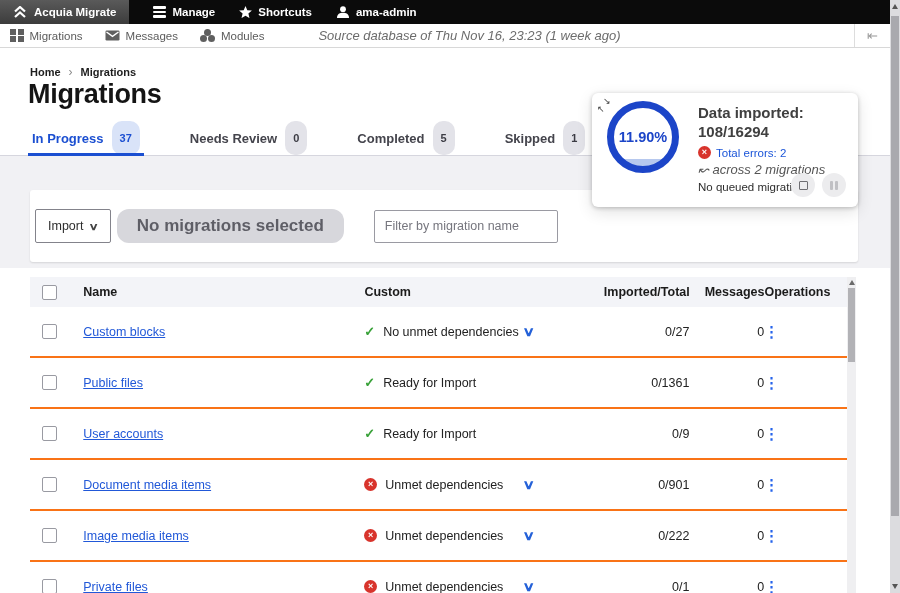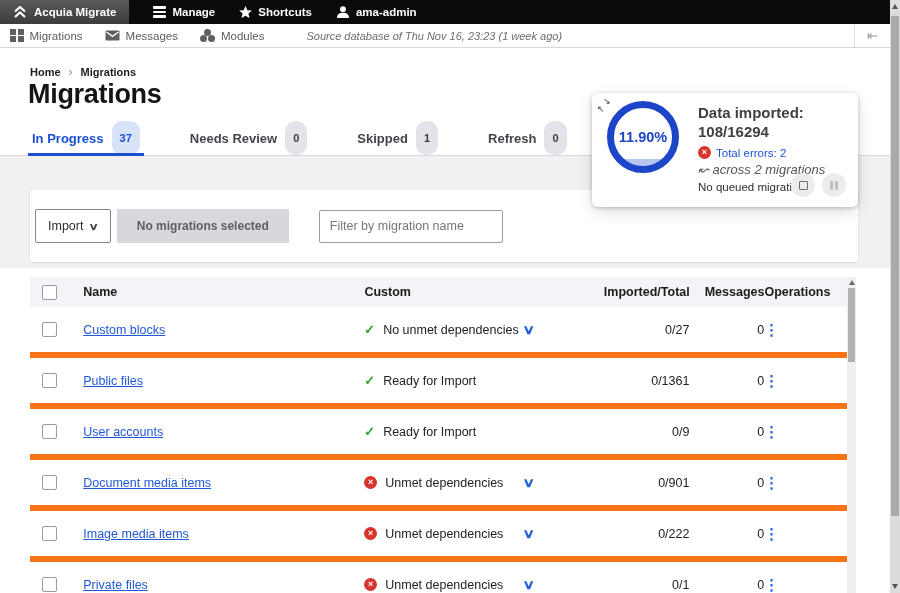--- a/index.html
+++ b/index.html
@@ -23,21 +23,21 @@
              display:flex; align-items:center; padding-left:10px; z-index:3; }
   .tbar-item { display:flex; align-items:center; gap:6px; color:#5c5c5c;
                font-size:11.5px; margin-right:22px; cursor:pointer; }
   .grid-ico { display:grid; grid-template-columns:6px 6px; gap:1.5px; }
   .grid-ico i { width:6px; height:6px; background:#5f5f5f; }
   .modules-ico { position:relative; width:15px; height:13px; }
   .modules-ico i { position:absolute; width:7px; height:7px; border-radius:50%; background:#5f5f5f; }
   .modules-ico i:nth-child(1){ left:4px; top:0; }
   .modules-ico i:nth-child(2){ left:0; top:6px; }
   .modules-ico i:nth-child(3){ left:8px; top:6px; }
-  .source-note { font-style:italic; color:#6c6c6c; font-size:11px; margin-left:20px; }
+  .source-note { font-style:italic; color:#6c6c6c; font-size:13px; margin-left:32px; }
   .tray-toggle { position:absolute; right:4px; top:0; height:100%; display:flex;
                  align-items:center; padding-left:12px; border-left:1px solid #ddd;
                  color:#9a9a9a; font-size:13px; cursor:pointer; width:32px; }
 
   
   .breadcrumb { position:absolute; top:65px; left:30px; font-size:11px; font-weight:bold;
                 color:#1d1d1d; display:flex; gap:8px; align-items:center; z-index:1; }
   .breadcrumb .sep { color:#8a8a8a; font-weight:normal; font-size:12px; }
   .breadcrumb a { color:#1d1d1d; text-decoration:none; cursor:pointer; }
   .page-title { position:absolute; top:79px; left:28px; font-size:27px; font-weight:bold;
@@ -57,31 +57,31 @@
 
   
   .gray-band { position:absolute; top:156px; left:0; width:890px; height:112px; background:#f1f1f4; }
   .filter-card { position:absolute; top:190px; left:30px; width:828px; height:72px;
                  background:#fff; border-radius:3px; box-shadow:0 1px 2px rgba(0,0,0,0.12);
                  display:flex; align-items:center; padding-left:5px; z-index:2; }
   .import-btn { height:34px; background:#fff; border:1px solid #83838b; border-radius:2px;
                 font-size:12.5px; color:#2e2e2e; padding:0 12px; display:flex; gap:7px;
                 align-items:center; cursor:pointer; font-family:inherit; }
   .btn-chev { font-size:10px; color:#444; transform:scale(1.4,1); font-weight:bold; }
-  .sel-btn { height:34px; margin-left:6px; background:#d7d7dc; border:none; border-radius:0;
-             font-size:12px; font-weight:bold; color:#5e5e66; padding:0 20px; font-family:inherit; }
+  .sel-btn { height:34px; margin-left:6px; background:#d7d7dc; border:none; border-radius:12px;
+             font-size:17px; font-weight:bold; color:#5e5e66; padding:0 20px; font-family:inherit; }
   .filter-input { margin-left:30px; width:184px; height:33px; border:1px solid #9a9aa2;
                   border-radius:2px; font-size:12.5px; padding:0 10px; color:#333; font-family:inherit; }
   .filter-input::placeholder { color:#76767e; opacity:1; }
 
   
   .table-wrap { position:absolute; top:277px; left:30px; width:826px; height:316px; }
   .thead, .trow { display:flex; align-items:center; width:817px; }
   .thead { height:30px; background:#f3f4f8; font-weight:bold; font-size:12.5px; color:#1b1b1b; }
-  .trow { height:51px; border-bottom:6px solid #f97316; background:#fff; font-size:12.5px; color:#222; }
+  .trow { height:51px; border-bottom:2px solid #f97316; background:#fff; font-size:12.5px; color:#222; }
   .c-check { width:54px; padding-left:12px; }
   .checkbox { display:block; width:15px; height:15px; border:1px solid #999aa2;
               border-radius:2px; background:#fff; cursor:pointer; }
   .c-name { width:286px; }
   .mig-link { color:#2158d8; text-decoration:underline; cursor:pointer; }
   .c-status { width:163px; display:flex; align-items:center; gap:8px; }
   .ok-ico { color:#3aa23a; font-size:13px; font-weight:bold; }
   .err-ico { width:13px; height:13px; min-width:13px; border-radius:50%; background:#d8342c;
              color:#fff; font-size:9px; font-weight:bold; display:flex;
              align-items:center; justify-content:center; line-height:13px; }
@@ -209,20 +209,24 @@
 <div class="tabbar">
   <div class="tab active">
     <span>In Progress</span>
     <span class="badge">37</span>
   </div>
   <div class="tab">
     <span>Needs Review</span>
     <span class="badge">0</span>
   </div>
   <div class="tab">
+    <span>Completed</span>
+    <span class="badge">5</span>
+  </div>
+  <div class="tab">
     <span>Skipped</span>
     <span class="badge">1</span>
   </div>
   <div class="tab">
     <span>Refresh</span>
     <span class="badge">0</span>
   </div>
 </div>
 
 <div class="gray-band"></div>

